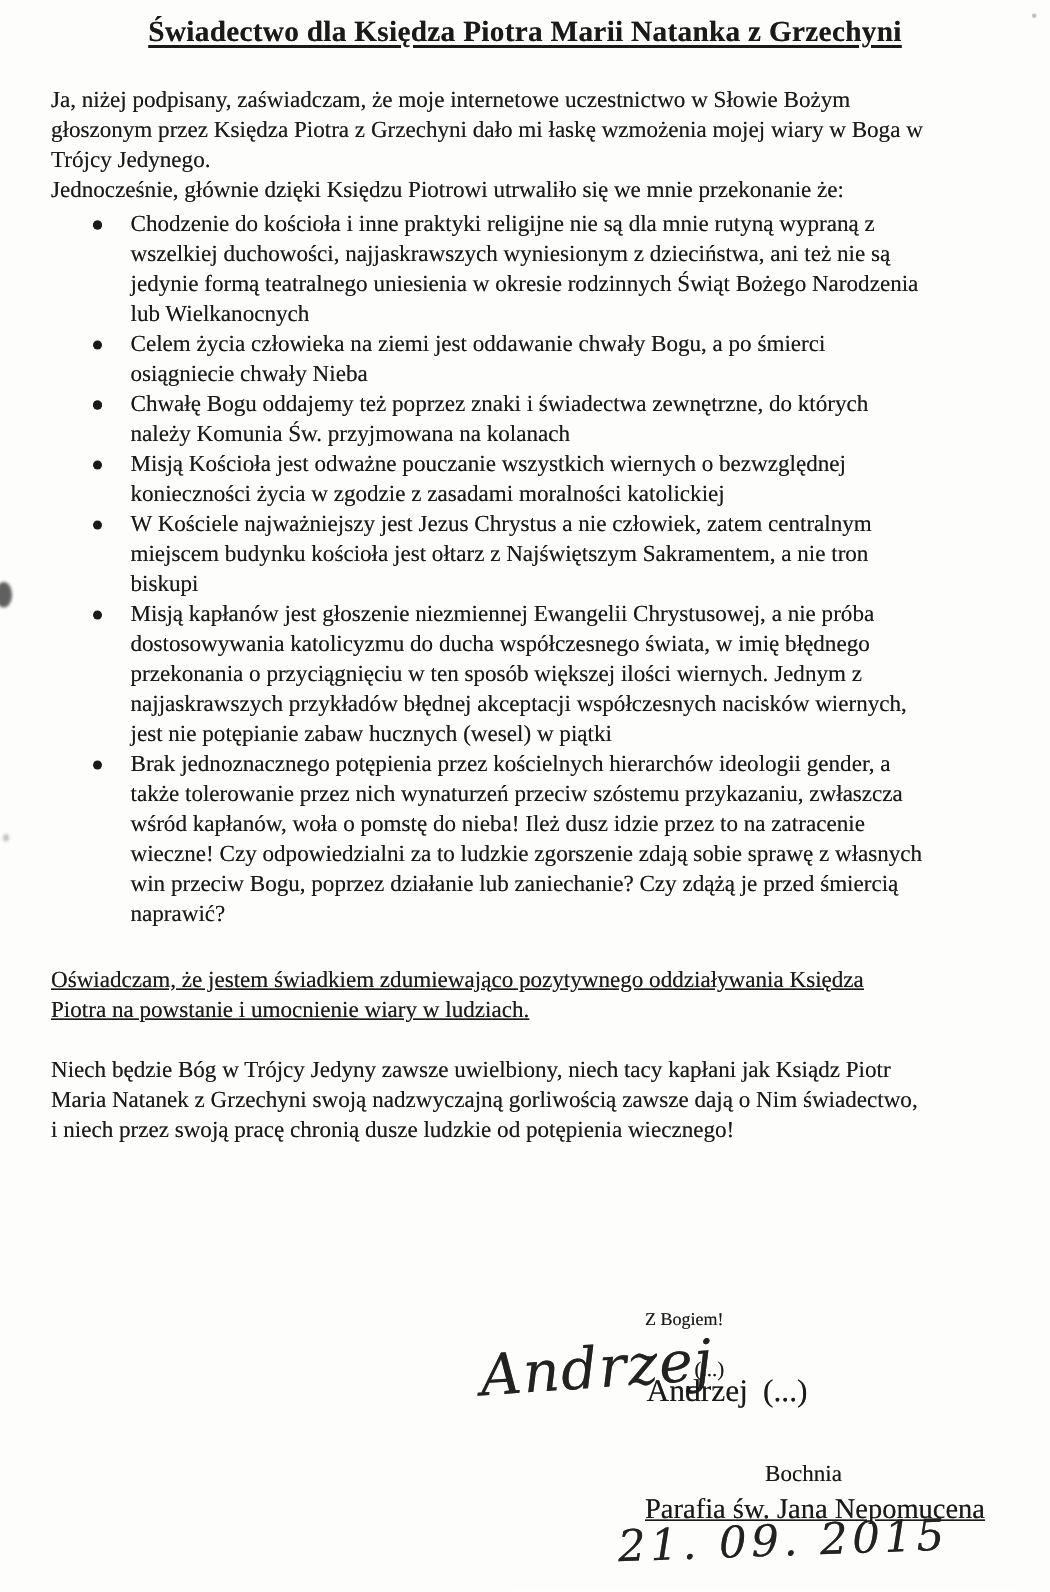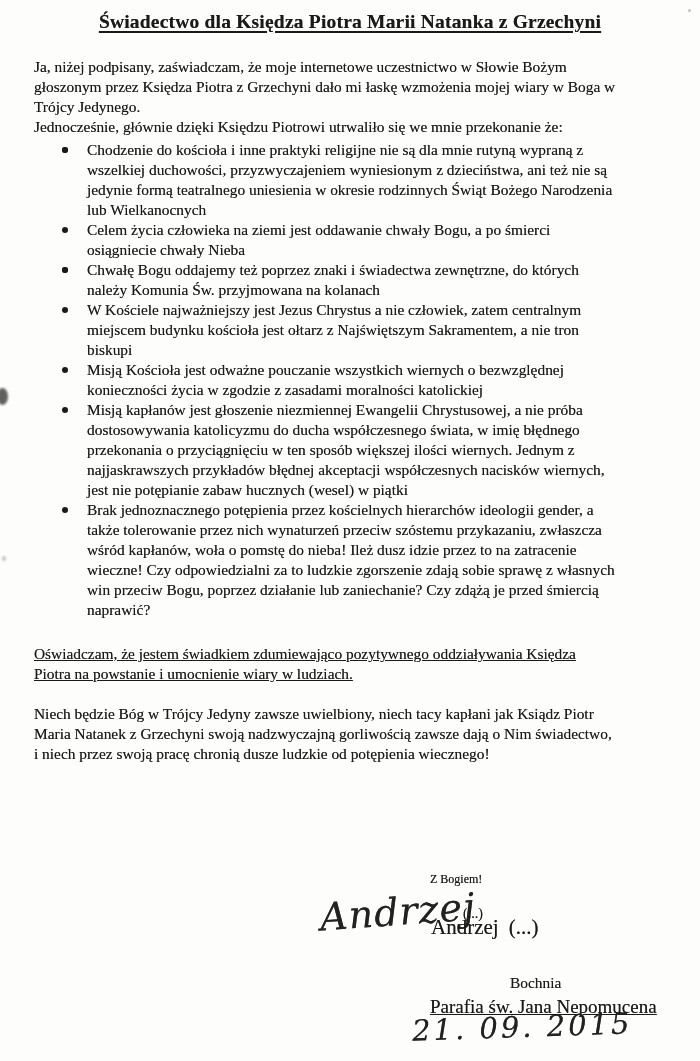--- a/index.html
+++ b/index.html
@@ -136,33 +136,33 @@
   <h1 class="doc-title"><span>Świadectwo dla Księdza Piotra Marii Natanka z Grzechyni</span></h1>
 
   <p class="body-text intro">Ja, niżej podpisany, zaświadczam, że moje internetowe uczestnictwo w Słowie Bożym
 głoszonym przez Księdza Piotra z Grzechyni dało mi łaskę wzmożenia mojej wiary w Boga w
 Trójcy Jedynego.
 Jednocześnie, głównie dzięki Księdzu Piotrowi utrwaliło się we mnie przekonanie że:</p>
 
   <ul class="belief-list">
     <li><span class="bullet-dot"></span></li>
     <li><span class="bullet-dot"></span><span class="body-text">Chodzenie do kościoła i inne praktyki religijne nie są dla mnie rutyną wypraną z
-wszelkiej duchowości, przyzwyczajeniem wyniesionym z dzieciństwa, ani też nie są
+wszelkiej duchowości, najjaskrawszych wyniesionym z dzieciństwa, ani też nie są
 jedynie formą teatralnego uniesienia w okresie rodzinnych Świąt Bożego Narodzenia
 lub Wielkanocnych</span></li>
     <li><span class="bullet-dot"></span><span class="body-text">Celem życia człowieka na ziemi jest oddawanie chwały Bogu, a po śmierci
 osiągniecie chwały Nieba</span></li>
     <li><span class="bullet-dot"></span></li>
     <li><span class="bullet-dot"></span><span class="body-text">Chwałę Bogu oddajemy też poprzez znaki i świadectwa zewnętrzne, do których
 należy Komunia Św. przyjmowana na kolanach</span></li>
+    <li><span class="bullet-dot"></span><span class="body-text">Misją Kościoła jest odważne pouczanie wszystkich wiernych o bezwzględnej
+konieczności życia w zgodzie z zasadami moralności katolickiej</span></li>
     <li><span class="bullet-dot"></span><span class="body-text">W Kościele najważniejszy jest Jezus Chrystus a nie człowiek, zatem centralnym
 miejscem budynku kościoła jest ołtarz z Najświętszym Sakramentem, a nie tron
 biskupi</span></li>
-    <li><span class="bullet-dot"></span><span class="body-text">Misją Kościoła jest odważne pouczanie wszystkich wiernych o bezwzględnej
-konieczności życia w zgodzie z zasadami moralności katolickiej</span></li>
     <li><span class="bullet-dot"></span><span class="body-text">Misją kapłanów jest głoszenie niezmiennej Ewangelii Chrystusowej, a nie próba
 dostosowywania katolicyzmu do ducha współczesnego świata, w imię błędnego
 przekonania o przyciągnięciu w ten sposób większej ilości wiernych. Jednym z
 najjaskrawszych przykładów błędnej akceptacji współczesnych nacisków wiernych,
 jest nie potępianie zabaw hucznych (wesel) w piątki</span></li>
     <li><span class="bullet-dot"></span><span class="body-text">Brak jednoznacznego potępienia przez kościelnych hierarchów ideologii gender, a
 także tolerowanie przez nich wynaturzeń przeciw szóstemu przykazaniu, zwłaszcza
 wśród kapłanów, woła o pomstę do nieba! Ileż dusz idzie przez to na zatracenie
 wieczne! Czy odpowiedzialni za to ludzkie zgorszenie zdają sobie sprawę z własnych
 win przeciw Bogu, poprzez działanie lub zaniechanie? Czy zdążą je przed śmiercią

